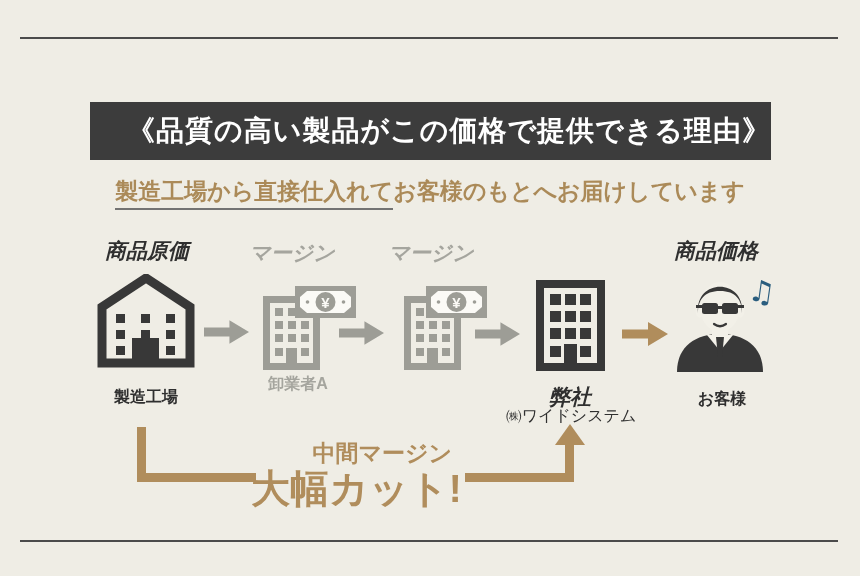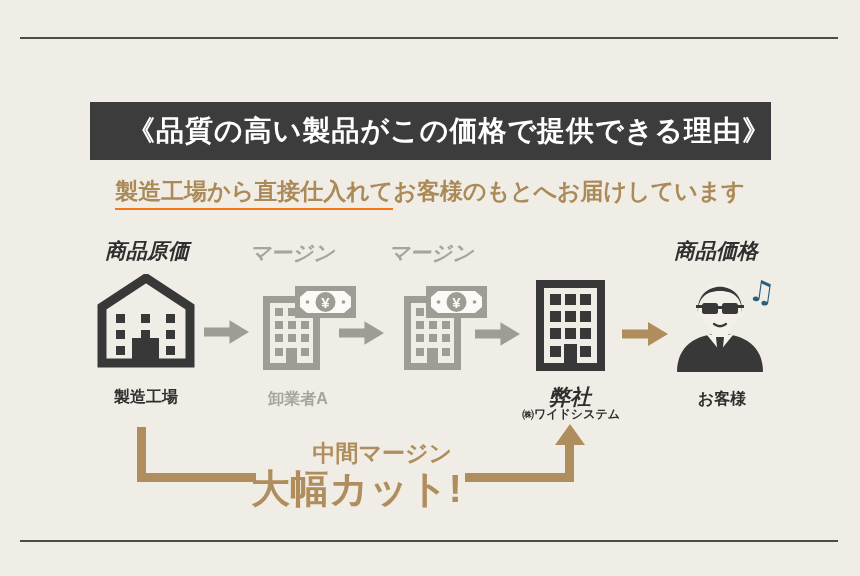--- a/index.html
+++ b/index.html
@@ -15,27 +15,27 @@
     position:absolute;left:90px;top:102px;width:681px;height:58px;
     background:#3c3c3c;display:flex;align-items:center;justify-content:flex-end;
   }
   .banner-title{
     margin:0;color:#ffffff;font-size:28px;font-weight:800;letter-spacing:1px;white-space:nowrap;
   }
   .subtitle{
     position:absolute;left:0;top:176px;width:860px;margin:0;text-align:center;
     color:#ab8a58;font-size:23px;font-weight:800;white-space:nowrap;
   }
-  .subtitle .u{border-bottom:2px solid #f97316;padding-bottom:4px;}
+  .subtitle .u{border-bottom:2px solid #737373;padding-bottom:4px;}
   .lbl{position:absolute;text-align:center;white-space:nowrap;font-weight:800;}
   .lbl.dark{color:#2f2f2f;}
   .lbl.gray{color:#a5a59e;}
   .lbl.f21{font-size:21px;font-style:italic;}
   .lbl.f20{font-size:16px;}
-  .lbl.f14{font-size:12px;font-weight:700;}
+  .lbl.f14{font-size:16px;font-weight:400;}
   .abs{position:absolute;}
   .gold-bar{position:absolute;background:#b08d5c;}
   .callout{position:absolute;text-align:right;color:#b08d5c;font-weight:800;white-space:nowrap;}
   .callout.l1{font-size:23px;}
   .callout.l2{font-size:39px;}
   .arrowhead-up{
     position:absolute;width:0;height:0;
     border-left:15px solid transparent;border-right:15px solid transparent;
     border-bottom:21px solid #b08d5c;
   }
@@ -163,21 +163,21 @@
     <rect x="34" y="33" width="16" height="11" rx="2.5" fill="#383838"></rect>
     <rect x="54" y="33" width="16" height="11" rx="2.5" fill="#383838"></rect>
     <rect x="48" y="36" width="8" height="3" fill="#383838"></rect>
     <rect x="28" y="35" width="7" height="3" fill="#383838"></rect>
     <rect x="69" y="35" width="7" height="3" fill="#383838"></rect>
     <path d="M46,54 Q52,58.5 58,54" stroke="#383838" stroke-width="2.2" fill="none" stroke-linecap="round"></path>
     <text x="79" y="30" font-size="30" font-weight="bold" fill="#2a5d7e" font-family="'DejaVu Sans',sans-serif" transform="rotate(8 79 30)">♫</text>
   </svg>
 
   <div class="lbl dark f20" style="left:85px;top:387px;width:122px">製造工場</div>
-  <div class="lbl gray f20" style="left:237px;top:389px;width:122px">卸業者A</div>
+  <div class="lbl gray f20" style="left:237px;top:374px;width:122px">卸業者A</div>
   <div class="lbl dark f21" style="left:509px;top:383px;width:122px">弊社</div>
   <div class="lbl dark f14" style="left:505px;top:406px;width:132px">㈱ワイドシステム</div>
   <div class="lbl dark f20" style="left:661px;top:389px;width:122px">お客様</div>
 
   <div class="gold-bar" style="left:137px;top:427px;width:9px;height:55px"></div>
   <div class="gold-bar" style="left:137px;top:473px;width:119px;height:9px"></div>
   <div class="gold-bar" style="left:465px;top:473px;width:109px;height:9px"></div>
   <div class="gold-bar" style="left:565px;top:444px;width:9px;height:38px"></div>
   <div class="arrowhead-up" style="left:555px;top:424px"></div>
   <div class="callout l1" style="left:252px;top:438px;width:200px">中間マージン</div>

